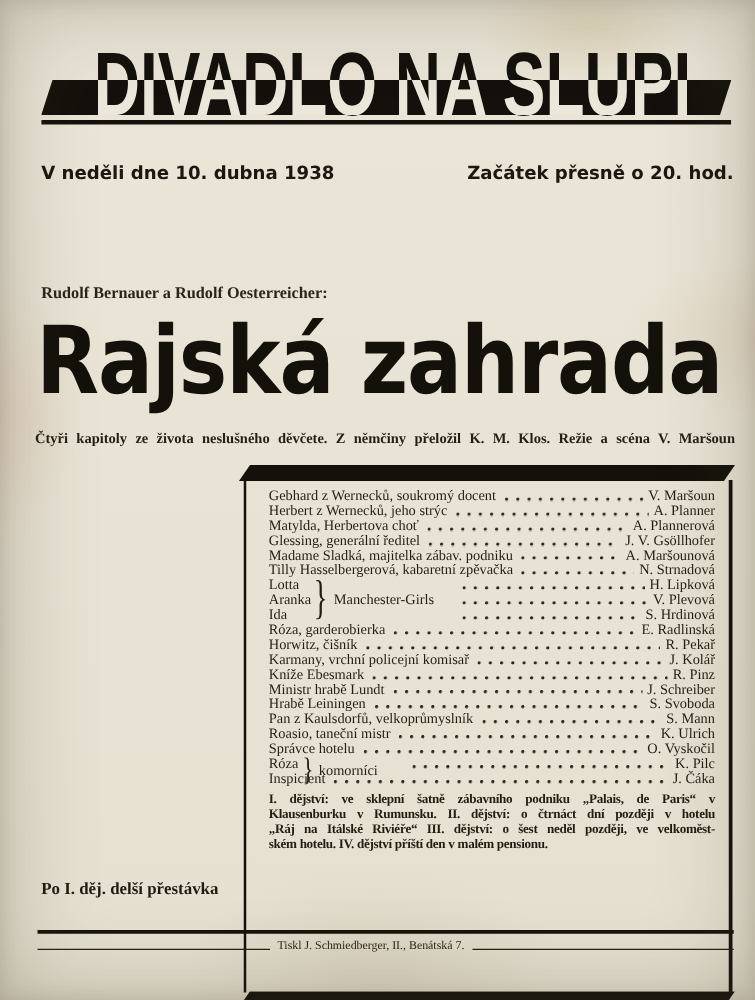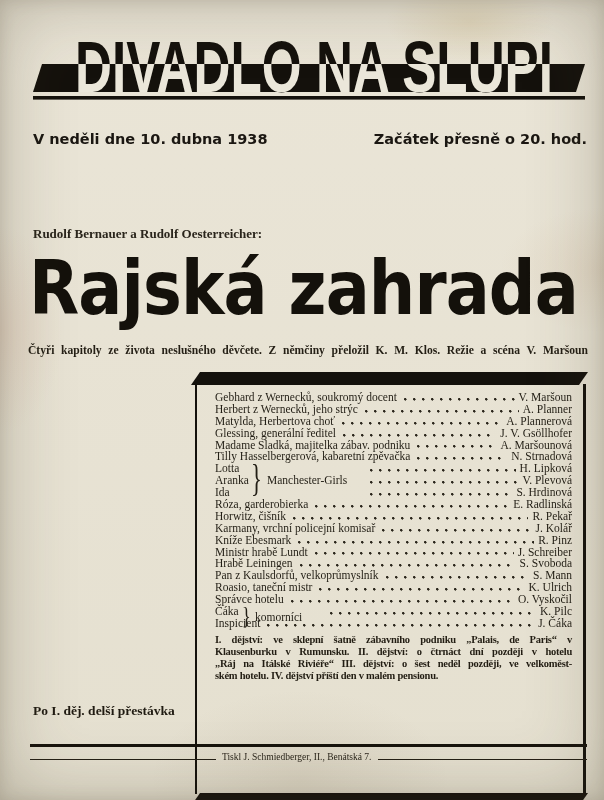--- a/index.html
+++ b/index.html
@@ -221,21 +221,21 @@
             <span class="actor">K. Ulrich</span>
           </div>
         <div class="cast-row">
             <span class="role">Správce hotelu</span>
             <span class="dots"></span>
             <span class="actor">O. Vyskočil</span>
           </div>
 
         <div class="cast-group g2">
           <div class="cast-row">
-              <span class="role">Čáka</span>
+              <span class="role">Róza</span>
               <span class="dots"></span>
               <span class="actor">K. Pilc</span>
             </div>
           <span class="brace b2">}</span>
           <span class="group-label l2">komorníci</span>
         </div>
 
         <div class="cast-row">
             <span class="role">Inspicient</span>
             <span class="dots"></span>

